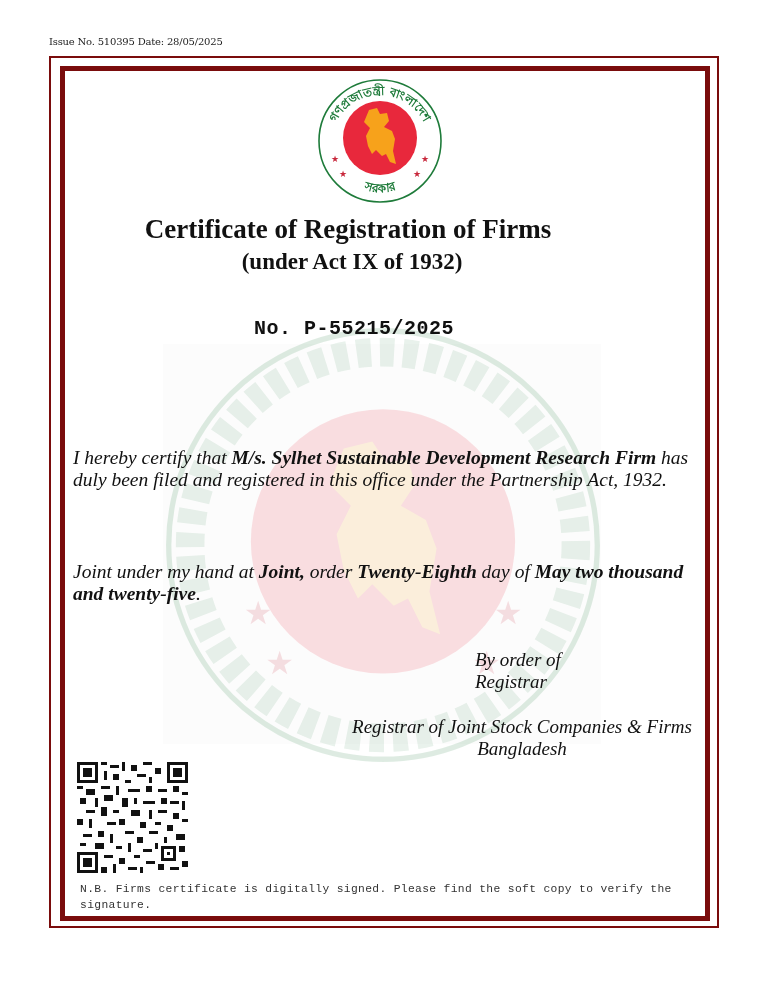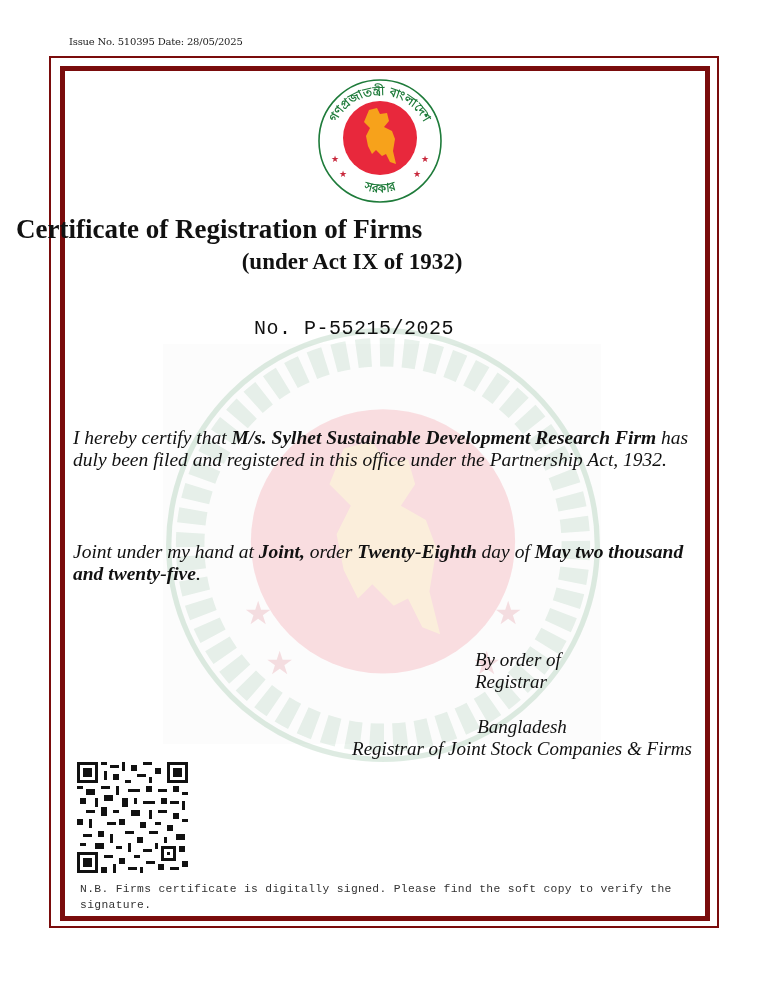--- a/index.html
+++ b/index.html
@@ -2,55 +2,54 @@
 <html><head>
   <meta charset="utf-8">
   <style>
     html, body { margin: 0; padding: 0; background: #ffffff; }
     body { width: 768px; height: 994px; position: relative; overflow: hidden; }
     .abs { position: absolute; }
     .issue {
       left: 49px; top: 36px;
       font-family: "DejaVu Serif", serif; font-size: 10px; color: #222;
       letter-spacing: -0.2px;
-      margin-left: 20px;
     }
     .border-outer {
       left: 49px; top: 56px; width: 666px; height: 868px;
       border: 2.5px solid #7a0c0c;
     }
     .border-inner {
       left: 60px; top: 66px; width: 640px; height: 845px;
       border: 5px solid #7a0c0c;
     }
     .watermark-rect {
       left: 163px; top: 344px; width: 438px; height: 400px;
       background: #fcfcfc;
     }
     .watermark { left: 158px; top: 320px; width: 450px; height: 450px; opacity: 0.14; }
     .emblem { left: 317px; top: 78px; width: 126px; height: 126px; }
     .title {
-      left: 0; width: 680px; top: 214px; 
+      left: 0; width: 680px; top: 214px; text-align: center;
       font-family: "Liberation Serif", serif; font-weight: bold; font-size: 27px; color: #111;
     }
     .title span { display:inline-block; margin-left: 16px; }
     .subtitle {
       left: 0; width: 684px; top: 249px; text-align: center;
       font-family: "Liberation Serif", serif; font-weight: bold; font-size: 23px; color: #111;
     }
     .subtitle span { display:inline-block; margin-left: 20px; }
     .regno {
       left: 254px; top: 317px;
-      font-family: "Liberation Mono", monospace; font-weight: normal; font-size: 20px; color: #111;
+      font-family: "Liberation Mono", monospace; font-weight: bold; font-size: 20px; color: #111;
       letter-spacing: 0.5px;
     }
     .para {
       left: 73px; width: 625px;
       font-family: "Liberation Serif", serif; font-style: italic; font-size: 19.5px;
-      line-height: 22px; color: #111;
+      line-height: 22px; color: #111; margin-top: 20px;
     }
     .para b { font-weight: bold; }
     .p1 { top: 427px; }
     .p2 { top: 541px; }
     .sig {
       font-family: "Liberation Serif", serif; font-style: italic; font-size: 19px;
       line-height: 22px; color: #111; margin-top: 16px;
     }
     .sig1 { left: 475px; top: 633px; }
     .sig2 { left: 300px; width: 420px; top: 700px; text-align: center; }
@@ -108,22 +107,22 @@
 <div class="abs para p1"><span>I hereby certify that </span><b>M/s. Sylhet Sustainable Development Research Firm</b><span> has duly been filed and registered in this office under the Partnership Act, 1932.</span></div>
 
 <div class="abs para p2"><span>Joint under my hand at </span><b>Joint,</b><span> order </span><b>Twenty-Eighth</b><span> day of </span><b>May two thousand and twenty-five</b><span>.</span></div>
 
 <div class="abs sig sig1">
   <div>By order of</div>
   <div>Registrar</div>
 </div>
 
 <div class="abs sig sig2">
+  <div style="margin-left:24px">Registrar of Joint Stock Companies &amp; Firms</div>
   <div style="margin-left:24px">Bangladesh</div>
-  <div style="margin-left:24px">Registrar of Joint Stock Companies &amp; Firms</div>
 </div>
 
 <svg class="abs qr" viewBox="0 0 37 37" shape-rendering="crispEdges">
   <rect width="37" height="37" fill="#fff"></rect>
   <g fill="#111">
     <path d="M0 0h7v7h-7z M1 1v5h5v-5z"></path>
       <rect x="2" y="2" width="3" height="3"></rect>
     <path d="M30 0h7v7h-7z M31 1v5h5v-5z"></path>
       <rect x="32" y="2" width="3" height="3"></rect>
     <path d="M0 30h7v7h-7z M1 31v5h5v-5z"></path>

